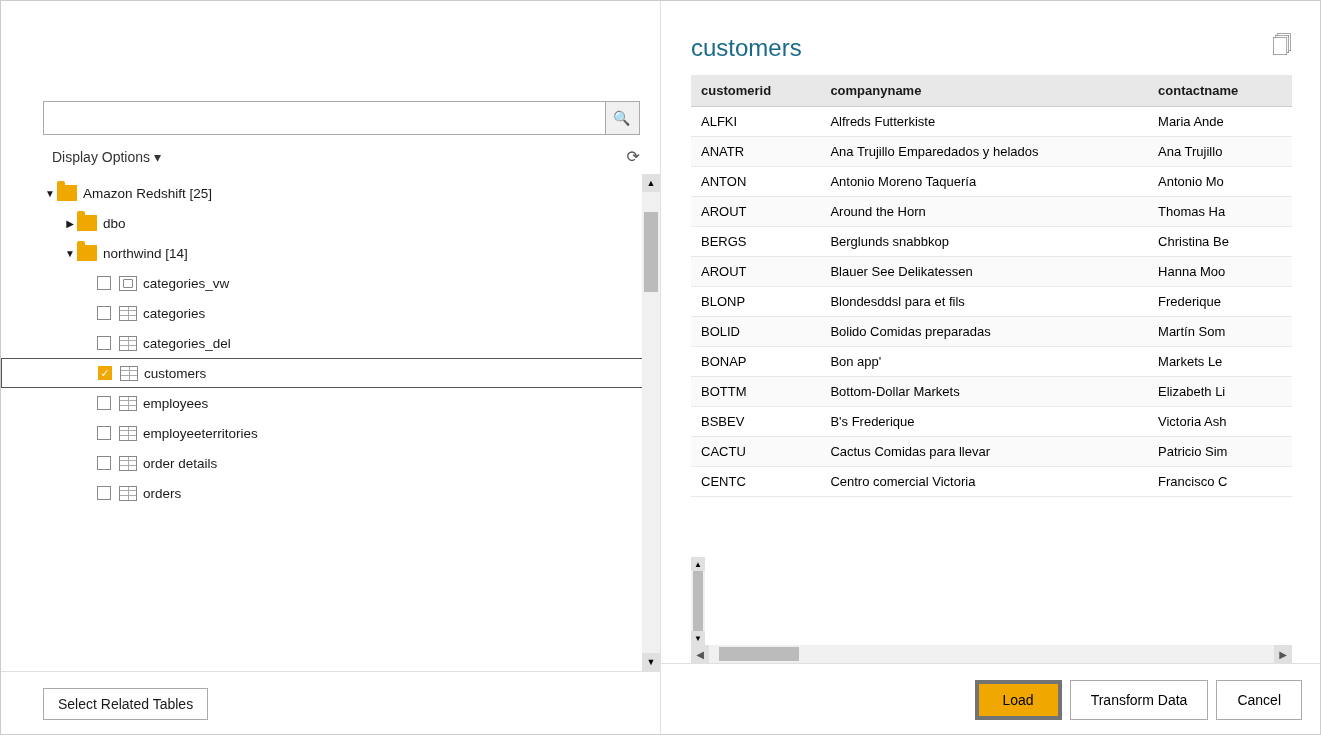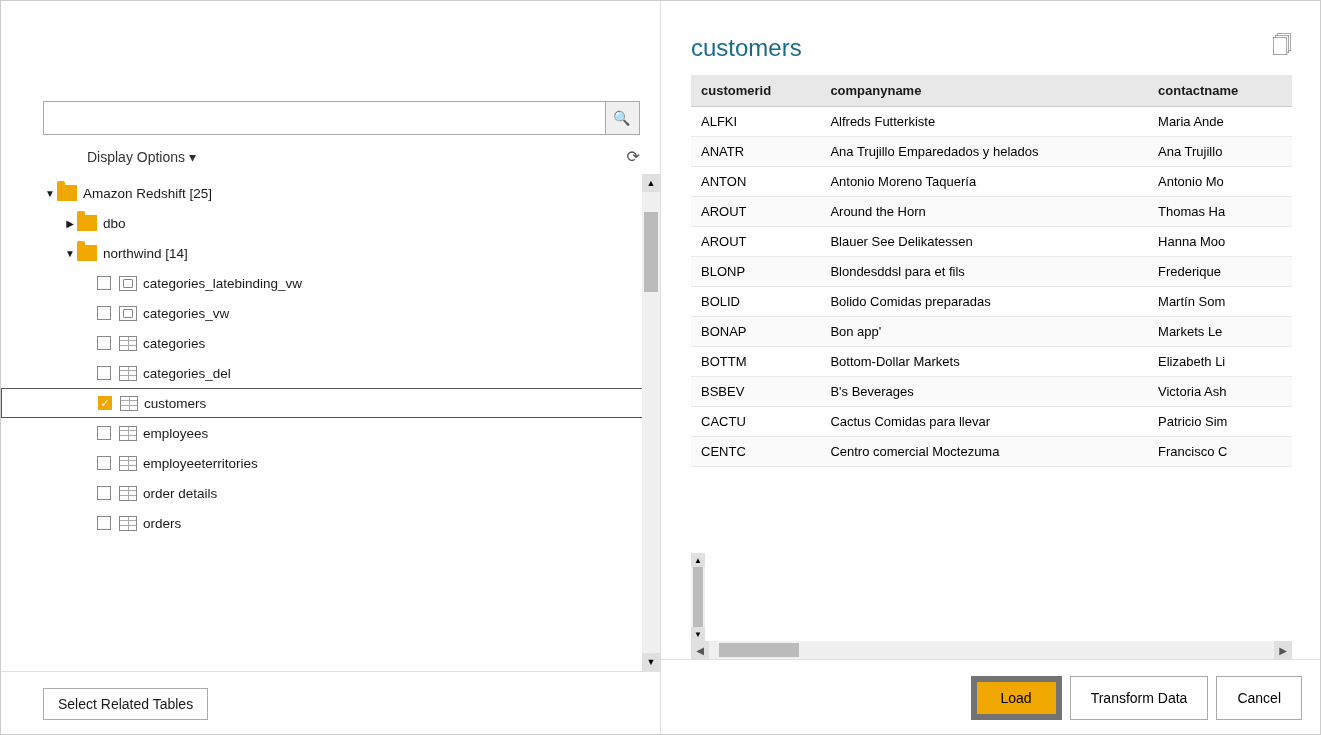--- a/index.html
+++ b/index.html
@@ -79,23 +79,22 @@
       border-left: 1px solid #aaa;
       cursor: pointer;
       color: #333;
       font-size: 14px;
     }
 
     .display-options-row {
       display: flex;
       align-items: center;
       justify-content: space-between;
-      padding: 8px 20px 8px 66px;
+      padding: 8px 20px 8px 51px;
       margin-top: 4px;
-      margin-left: 20px;
     }
     .display-options-btn {
       display: flex;
       align-items: center;
       gap: 4px;
       font-size: 14px;
       color: #333;
       cursor: pointer;
     }
     .refresh-icon {
@@ -315,21 +314,21 @@
     
     .bottom-bar-right {
       display: flex;
       justify-content: flex-end;
       gap: 8px;
       padding: 16px 20px;
       border-top: 1px solid #e0e0e0;
     }
     .btn-load {
       background: #f0a800;
-      border: 6px solid #737373;
+      border: 4px solid #737373;
       padding: 8px 24px;
       font-size: 14px;
       cursor: pointer;
       font-weight: 500;
     }
     .btn-transform {
       background: #fff;
       border: 1px solid #aaa;
       padding: 8px 20px;
       font-size: 14px;
@@ -383,28 +382,20 @@
       <span class="folder-icon"></span>
       <span>dbo</span>
     </div>
 
     <div class="tree-item tree-indent-2">
       <span class="expand-arrow">▼</span>
       <span class="folder-icon"></span>
       <span>northwind [14]</span>
     </div>
 
-    <div class="tree-item tree-indent-3">
-      <span class="expand-arrow" style="visibility:hidden"></span>
-      <span class="checkbox empty"></span>
-      <span class="view-icon">
-          <span class="view-icon-inner"></span>
-        </span>
-      <span>categories_latebinding_vw</span>
-    </div>
 
     <div class="tree-item tree-indent-3">
       <span class="expand-arrow" style="visibility:hidden"></span>
       <span class="checkbox empty"></span>
       <span class="view-icon">
           <span class="view-icon-inner"></span>
         </span>
       <span>categories_vw</span>
     </div>
 
@@ -596,20 +587,25 @@
                 <td>ANTON</td>
                 <td>Antonio Moreno Taquería</td>
                 <td>Antonio Mo</td>
               </tr>
               <tr>
                 <td>AROUT</td>
                 <td>Around the Horn</td>
                 <td>Thomas Ha</td>
               </tr>
               <tr>
+                <td>BERGS</td>
+                <td>Berglunds snabbkop</td>
+                <td>Christina Be</td>
+              </tr>
+              <tr>
                 <td>AROUT</td>
                 <td>Blauer See Delikatessen</td>
                 <td>Hanna Moo</td>
               </tr>
               <tr>
                 <td>BLONP</td>
                 <td>Blondesddsl para et fils</td>
                 <td>Frederique</td>
               </tr>
               <tr>
@@ -622,31 +618,31 @@
                 <td>Bon app'</td>
                 <td>Markets Le</td>
               </tr>
               <tr>
                 <td>BOTTM</td>
                 <td>Bottom-Dollar Markets</td>
                 <td>Elizabeth Li</td>
               </tr>
               <tr>
                 <td>BSBEV</td>
-                <td>B's Beverages</td>
+                <td>B's Frederique</td>
                 <td>Victoria Ash</td>
               </tr>
               <tr>
                 <td>CACTU</td>
                 <td>Cactus Comidas para llevar</td>
                 <td>Patricio Sim</td>
               </tr>
               <tr>
                 <td>CENTC</td>
-                <td>Centro comercial Moctezuma</td>
+                <td>Centro comercial Victoria</td>
                 <td>Francisco C</td>
               </tr>
             </tbody>
         </table>
       </div>
 
       <div style="width:14px;background:#f0f0f0;display:flex;flex-direction:column;">
         <div style="width:14px;height:14px;display:flex;align-items:center;justify-content:center;background:#e0e0e0;cursor:pointer;font-size:8px;">▲</div>
         <div style="flex:1;position:relative;">
           <div style="width:10px;height:60px;background:#bbb;margin:0 2px;"></div>

